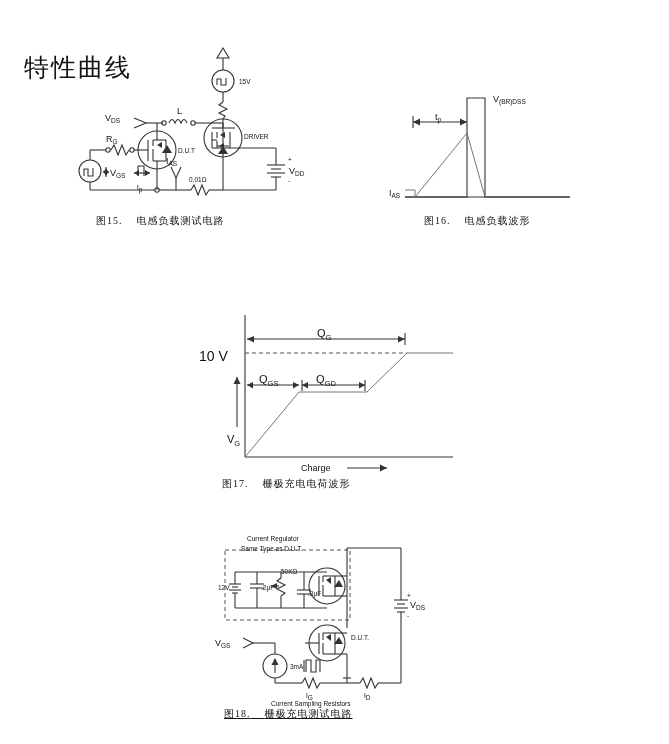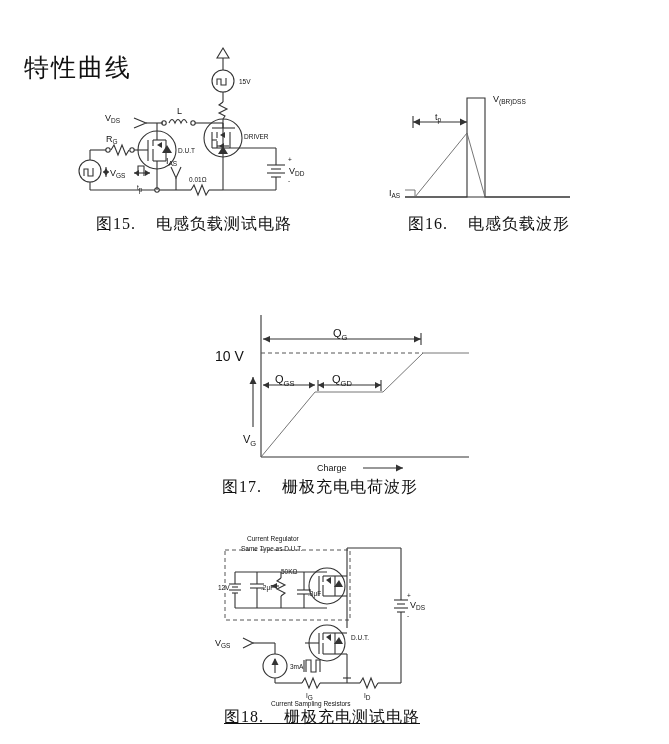--- a/index.html
+++ b/index.html
@@ -24,21 +24,21 @@
     letter-spacing: 2px;
     color: #111;
     margin-top: 47px;
   }
   .fig {
     position: absolute;
   }
   .caption {
     position: absolute;
     font-family: "Liberation Serif", serif;
-    font-size: 16px;
+    font-size: 10px;
     color: #111;
     letter-spacing: 1px;
     white-space: nowrap;
   }
   svg { display:block; overflow: visible; }
   .lbl {
     font-family: "Liberation Sans", sans-serif;
     fill: #111;
   }
   .lbl-s { font-size: 9px; }
@@ -212,27 +212,27 @@
       <line class="wire-dk" x1="18" y1="42" x2="72" y2="42"></line>
       <path class="solidfill" d="M18 42 L25 38.5 L25 45.5 Z"></path>
       <path class="solidfill" d="M72 42 L65 38.5 L65 45.5 Z"></path>
       <line class="wire-dk" x1="18" y1="36" x2="18" y2="48"></line>
     </g>
     <text class="lbl lbl-s" x="40" y="40">t<tspan class="sub" dy="2">p</tspan></text>
     <text class="lbl lbl-s" x="98" y="22">V<tspan class="sub" dy="2">(BR)DSS</tspan></text>
     <text class="lbl lbl-s" x="-6" y="116">I<tspan class="sub" dy="2">AS</tspan></text>
   </svg>
 </div>
-<div class="caption" style="left:408px; top:214px;">
+<div class="caption" style="left:424px; top:214px;">
   <span>图16.</span>
   &nbsp;&nbsp;
   <span>电感负载波形</span>
 </div>
 
-<div class="fig" style="left:195px; top:305px; width:290px; height:170px;margin-left:16px;">
+<div class="fig" style="left:195px; top:305px; width:290px; height:170px;">
   <svg width="290" height="170" viewBox="0 0 290 170">
 
     <line class="wire-dk" x1="50" y1="10" x2="50" y2="152"></line>
     <line class="wire-dk" x1="50" y1="152" x2="258" y2="152"></line>
 
     <line class="wire-d" x1="50" y1="48" x2="212" y2="48"></line>
 
     <path class="thin" d="M50 152 L104 87 L172 87 L212 48 L258 48"></path>
 
     <g>

